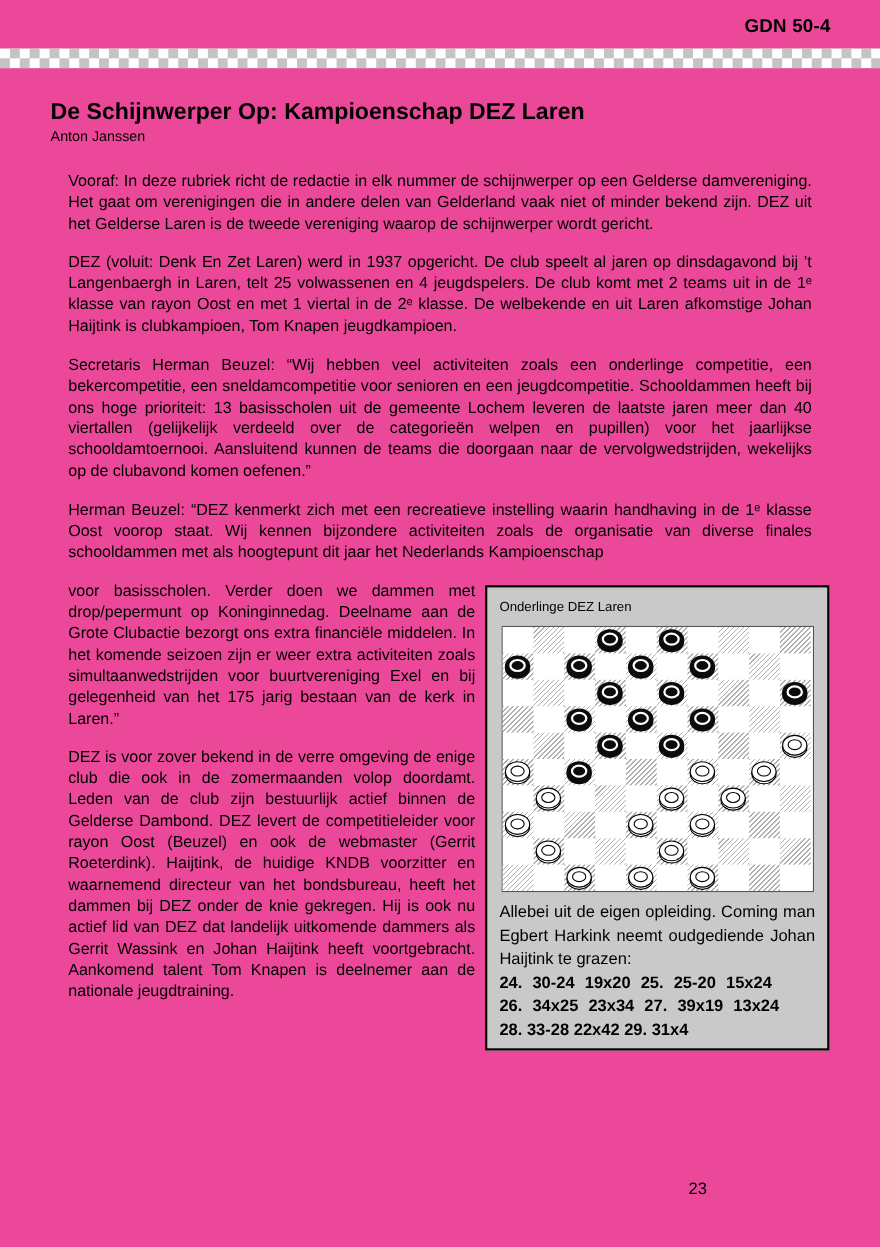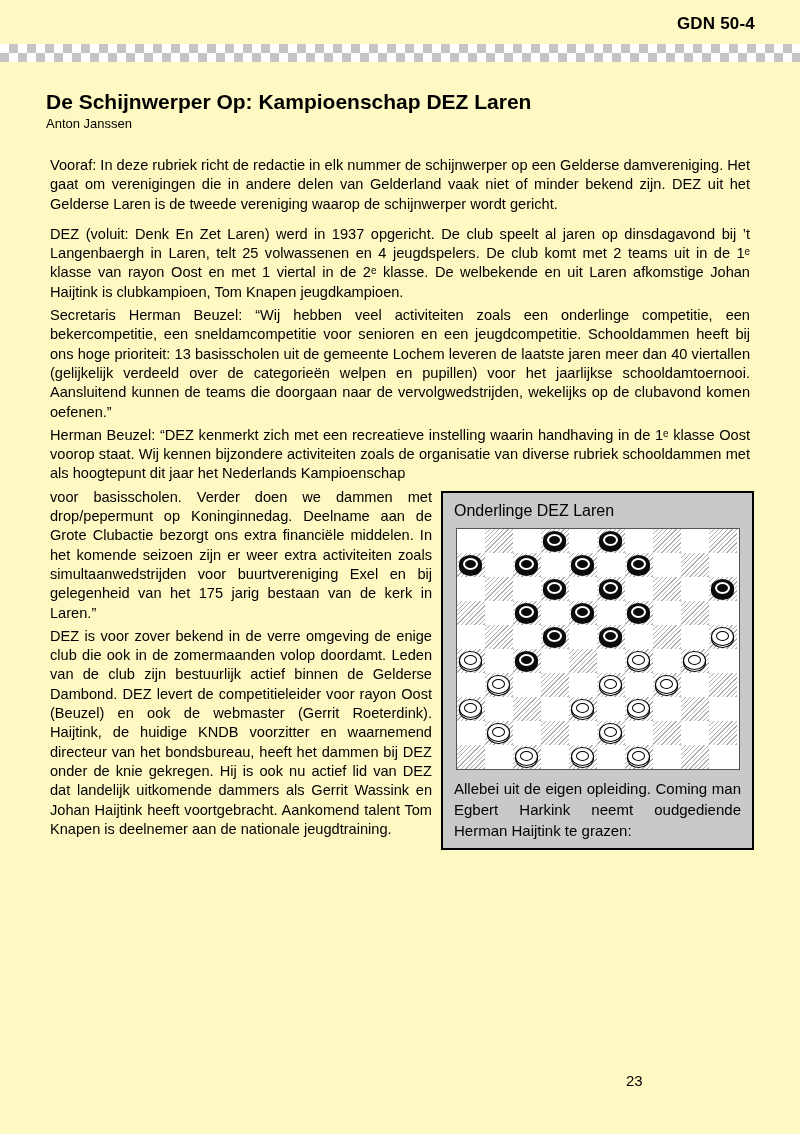--- a/index.html
+++ b/index.html
@@ -1,41 +1,41 @@
 <!DOCTYPE html>
 <html style="--band-gray: #c4c4c4; --box-bg: #c9c9c9; --hatch: #b0b0b0;"><head>
 <meta charset="utf-8">
 <style>
   html,body { margin:0; padding:0; background:#fff; }
   .page {
-    position:relative; width:800px; height:1134px; background:#fef9c3;
+    position:relative; width:800px; height:1134px; background:#ec4899;
     font-family:"Liberation Sans","DejaVu Sans",sans-serif; color:#000;
     overflow:hidden;
   }
   .masthead { padding:14px 45px 0 0; text-align:right; }
   .issue-ref { font-size:17px; font-weight:bold; letter-spacing:0.2px; }
   .checker-band {
     margin-top:10px; height:18px; width:800px;
     background: conic-gradient(var(--band-gray) 0.25turn, #ffffff 0.25turn 0.5turn, var(--band-gray) 0.5turn 0.75turn, #ffffff 0.75turn);
     background-size:18px 18px;
   }
   .content { padding:0 46px; }
   h1.article-title { font-size:21px; font-weight:bold; margin:28px 0 2px 0; }
   .byline { font-size:13px; margin:0 0 25px 0; }
   p.body-par {
-    margin:4px; font-size:14.6px; line-height:19.3px; text-align:justify;
+    margin:16px; font-size:14.6px; line-height:19.3px; text-align:justify;
   }
   p.gap-after { margin-bottom:11px; }
   
   .game-box {
     float:right; width:313px; box-sizing:border-box;
     margin:3px 0 4px 9px; padding:7px 11px 6px 11px;
     background:var(--box-bg); border:2px solid #000;
   }
-  .game-box .box-line { font-size:16px; line-height:21px; }
+  .game-box .box-line { font-size:12px; line-height:21px; }
   .board {
     width:282px; margin:7px auto 8px auto;
     display:grid; grid-template-columns:repeat(10,28px); grid-auto-rows:24px;
     border:1px solid #555; background:#fff;
   }
   .cell { display:flex; align-items:center; justify-content:center; }
   .cell.dark {
     background:repeating-linear-gradient(135deg, var(--hatch) 0 1px, #ffffff 1px 3.2px);
   }
   .piece { width:23px; height:19px; border-radius:50%; position:relative; box-sizing:border-box; }
@@ -64,21 +64,21 @@
 
   <div class="checker-band"></div>
 
   <div class="content">
     <h1 class="article-title">De Schijnwerper Op: Kampioenschap DEZ Laren</h1>
     <div class="byline">Anton Janssen</div>
 
     <p class="body-par gap-after">Vooraf: In deze rubriek richt de redactie in elk nummer de schijnwerper op een Gelderse damvereniging. Het gaat om verenigingen die in andere delen van Gelderland vaak niet of minder bekend zijn. DEZ uit het Gelderse Laren is de tweede vereniging waarop de schijnwerper wordt gericht.</p>
     <p class="body-par">DEZ (voluit: Denk En Zet Laren) werd in 1937 opgericht. De club speelt al jaren op dinsdagavond bij ’t Langenbaergh in Laren, telt 25 volwassenen en 4 jeugdspelers. De club komt met 2 teams uit in de 1ᵉ klasse van rayon Oost en met 1 viertal in de 2ᵉ klasse. De welbekende en uit Laren afkomstige Johan Haijtink is clubkampioen, Tom Knapen jeugdkampioen.</p>
     <p class="body-par">Secretaris Herman Beuzel: “Wij hebben veel activiteiten zoals een onderlinge competitie, een bekercompetitie, een sneldamcompetitie voor senioren en een jeugdcompetitie. Schooldammen heeft bij ons hoge prioriteit: 13 basisscholen uit de gemeente Lochem leveren de laatste jaren meer dan 40 viertallen (gelijkelijk verdeeld over de categorieën welpen en pupillen) voor het jaarlijkse schooldamtoernooi. Aansluitend kunnen de teams die doorgaan naar de vervolgwedstrijden, wekelijks op de clubavond komen oefenen.”</p>
-    <p class="body-par">Herman Beuzel: “DEZ kenmerkt zich met een recreatieve instelling waarin handhaving in de 1ᵉ klasse Oost voorop staat. Wij kennen bijzondere activiteiten zoals de organisatie van diverse rubriek schooldammen met als hoogtepunt dit jaar het Nederlands Kampioenschap</p>
+    <p class="body-par">Herman Beuzel: “DEZ kenmerkt zich met een recreatieve instelling waarin handhaving in de 1ᵉ klasse Oost voorop staat. Wij kennen bijzondere activiteiten zoals de organisatie van diverse finales schooldammen met als hoogtepunt dit jaar het Nederlands Kampioenschap</p>
 
     <div class="game-box">
       <div class="box-line">Onderlinge DEZ Laren</div>
       <div class="board" id="board">
           <div class="cell"></div>
           <div class="cell dark"></div>
           <div class="cell"></div>
           <div class="cell dark">
             <div class="piece black"></div>
           </div>
@@ -230,21 +230,26 @@
             <div class="piece white"></div>
           </div>
           <div class="cell"></div>
           <div class="cell dark">
             <div class="piece white"></div>
           </div>
           <div class="cell"></div>
           <div class="cell dark"></div>
           <div class="cell"></div>
         </div>
-      <p class="box-caption">Allebei uit de eigen opleiding. Coming man Egbert Harkink neemt oudgediende Herman Haijtink te grazen:</p>
+      <p class="box-caption">Allebei uit de eigen opleiding. Coming man Egbert Harkink neemt oudgediende Johan Haijtink te grazen:</p>
+      <div class="moves" id="moves">
+          <div class="move-line">24. 30-24 19x20 25. 25-20 15x24</div>
+          <div class="move-line">26. 34x25 23x34 27. 39x19 13x24</div>
+          <div class="move-line">28. 33-28 22x42 29. 31x4</div>
+        </div>
     </div>
 
     <p class="body-par">voor basisscholen. Verder doen we dammen met drop/pepermunt op Koninginnedag. Deelname aan de Grote Clubactie bezorgt ons extra financiële middelen. In het komende seizoen zijn er weer extra activiteiten zoals simultaanwedstrijden voor buurtvereniging Exel en bij gelegenheid van het 175 jarig bestaan van de kerk in Laren.”</p>
     <p class="body-par">DEZ is voor zover bekend in de verre omgeving de enige club die ook in de zomermaanden volop doordamt. Leden van de club zijn bestuurlijk actief binnen de Gelderse Dambond. DEZ levert de competitieleider voor rayon Oost (Beuzel) en ook de webmaster (Gerrit Roeterdink). Haijtink, de huidige KNDB voorzitter en waarnemend directeur van het bondsbureau, heeft het dammen bij DEZ onder de knie gekregen. Hij is ook nu actief lid van DEZ dat landelijk uitkomende dammers als Gerrit Wassink en Johan Haijtink heeft voortgebracht. Aankomend talent Tom Knapen is deelnemer aan de nationale jeugdtraining.</p>
   </div>
 
   <div class="page-number">23</div>
 </div>
 
 </body></html>

